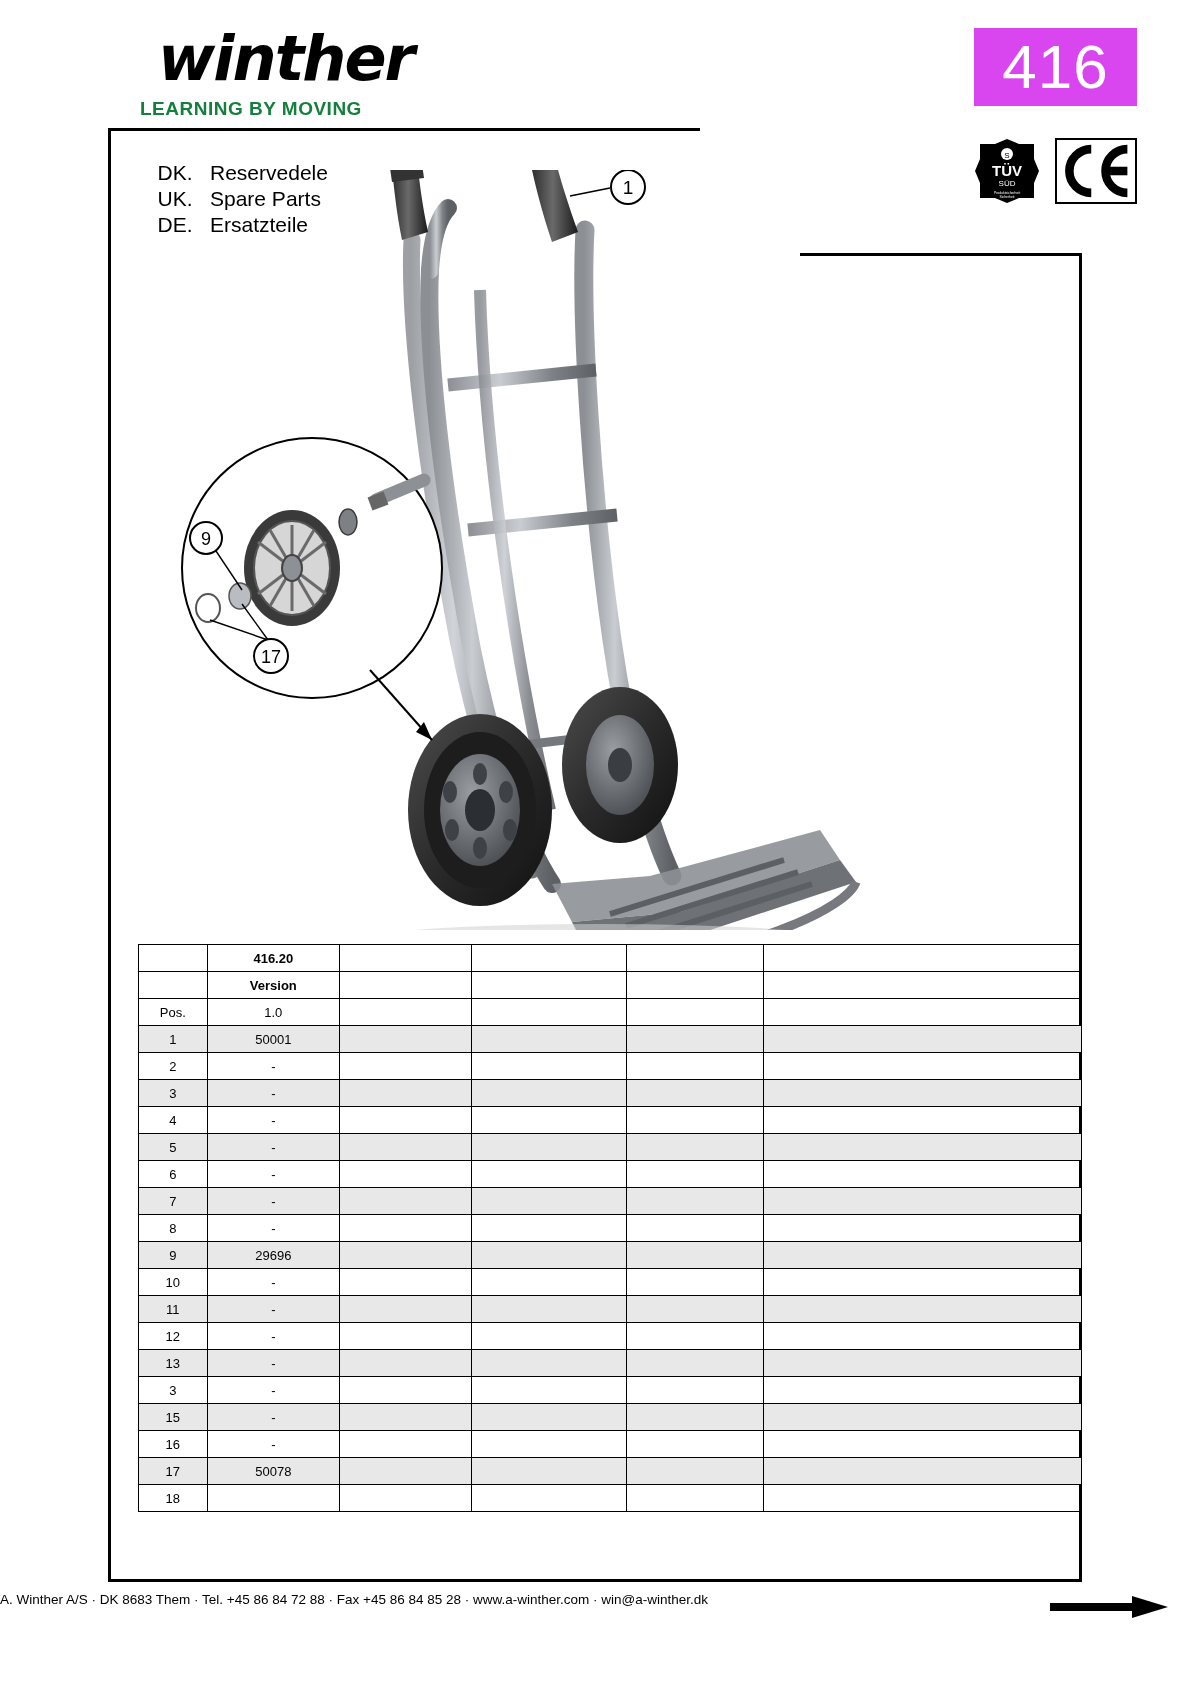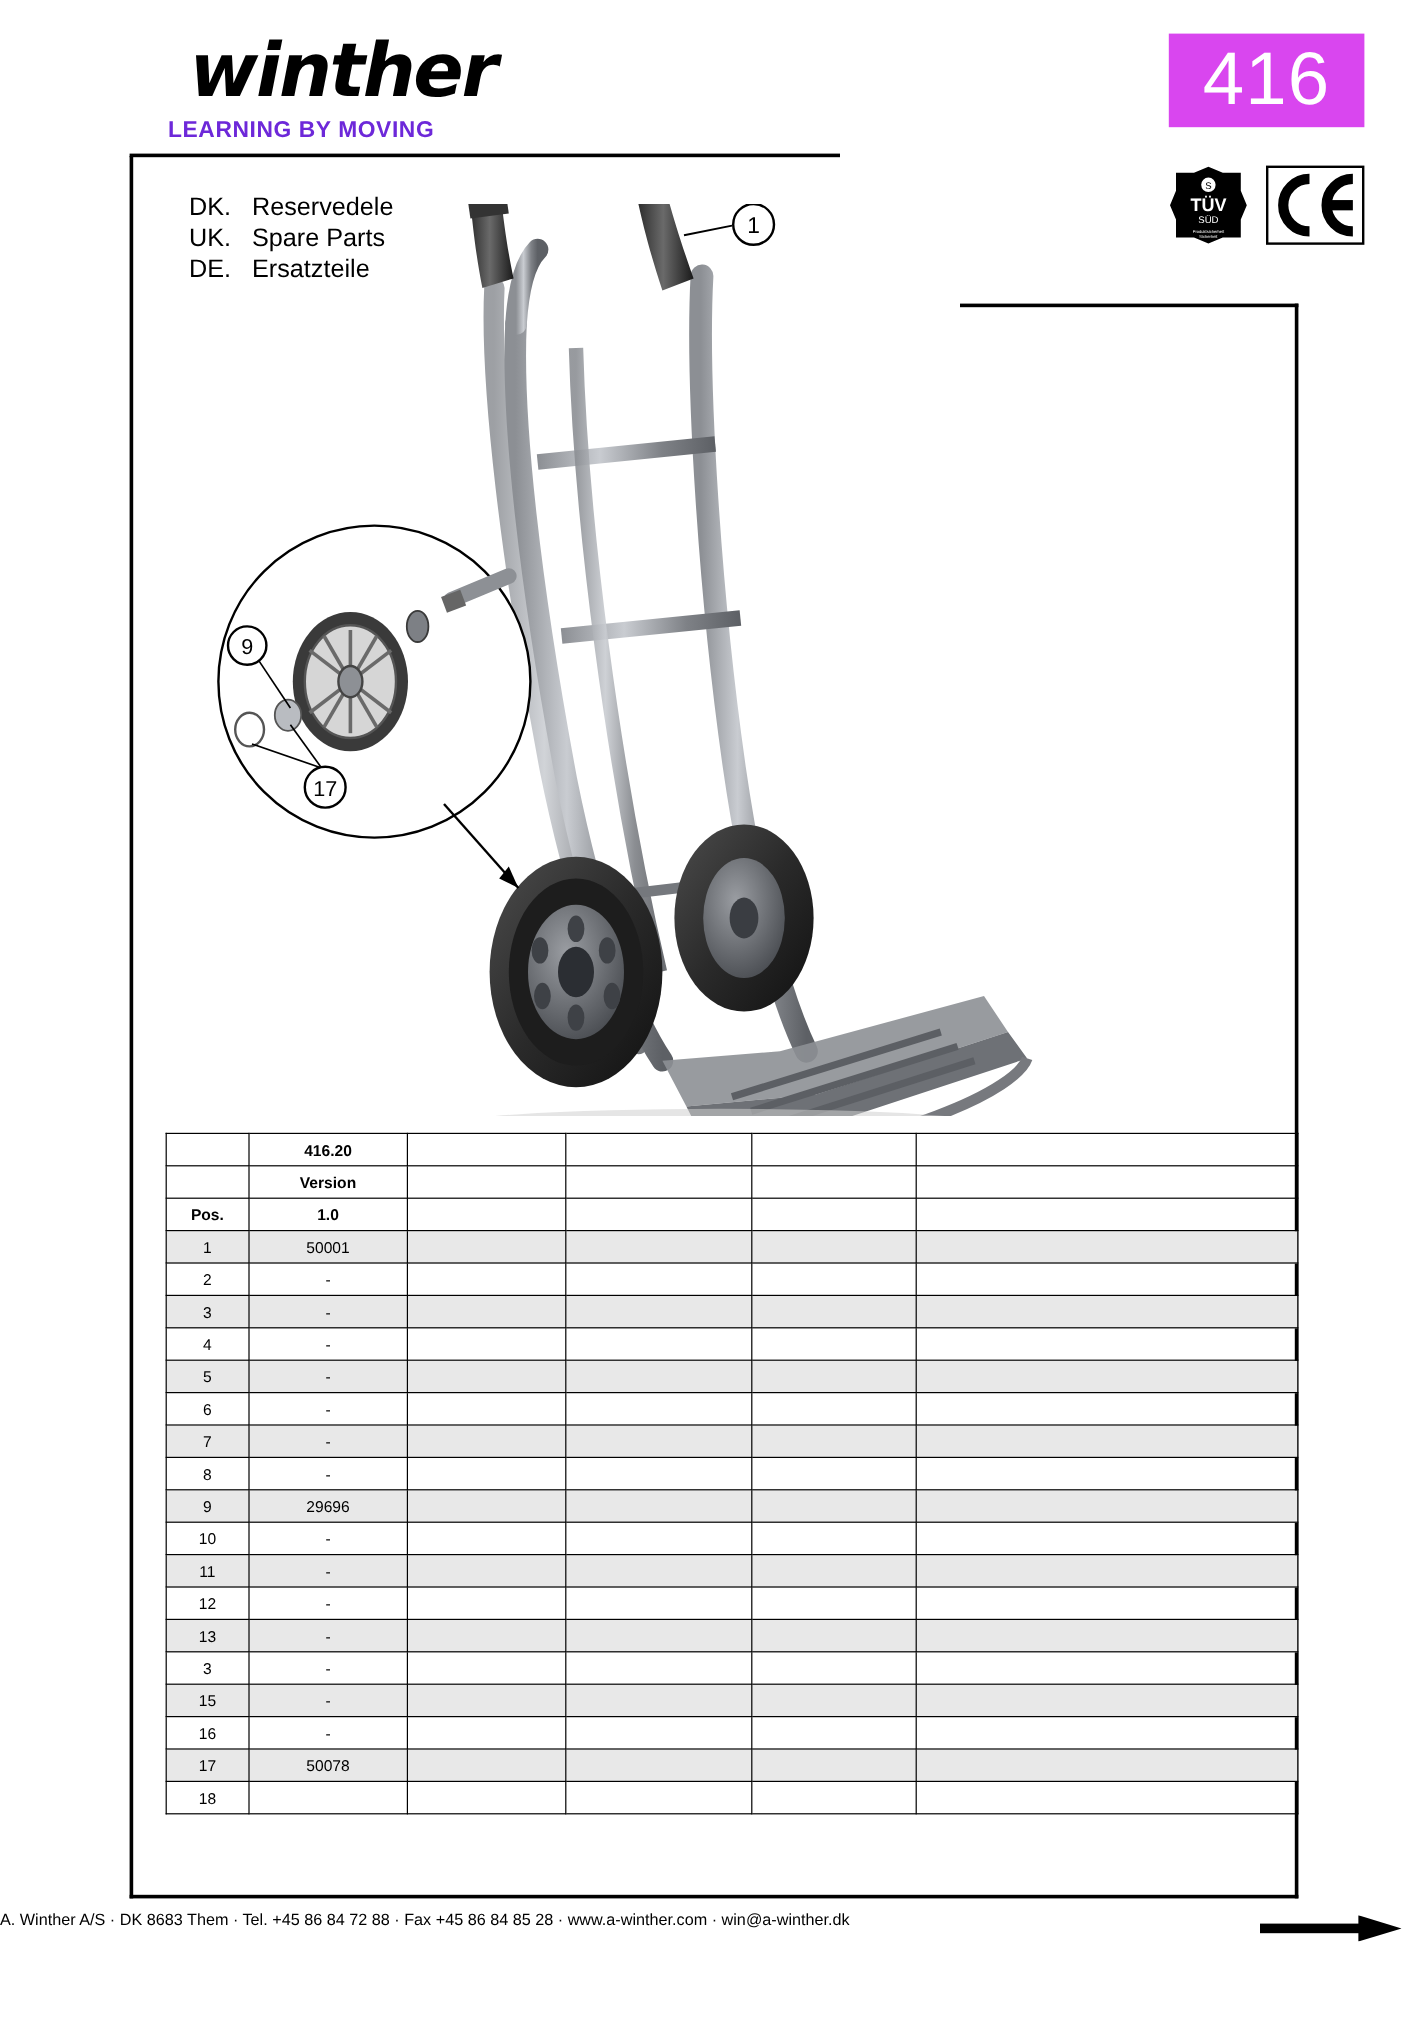--- a/index.html
+++ b/index.html
@@ -37,21 +37,21 @@
     letter-spacing: -2px;
     line-height: 62px;
     color: #000;
     margin-left: 18px;
   }
   .brand-tag {
     font-family: "Liberation Sans", sans-serif;
     font-weight: 700;
     font-size: 19px;
     letter-spacing: 0.5px;
-    color: #6d28d9;
+    color: #15803d;
     margin-top: 8px;
   }
   .brand-rule {
     position: absolute;
     left: 108px;
     top: 128px;
     width: 592px;
     height: 3px;
     background: #000;
   }
@@ -156,21 +156,21 @@
     padding: 0;
     text-align: center;
     font-weight: normal;
   }
   .parts-table .c0 { width: 68px; }
   .parts-table .c1 { width: 132px; margin-left: 27px; }
   .parts-table .c2 { width: 132px; }
   .parts-table .c3 { width: 155px; }
   .parts-table .c4 { width: 137px; }
   .parts-table .c5 { width: 320px; }
-  .row-head td { font-weight: 700; }
+  .row-head td { font-weight: 400; }
   .row-alt td { background: #e8e8e8; }
   .nb { border-left: none; border-right: none; }
 
   
   .footer {
     position: absolute;
     left: 0;
     top: 1592px;
     width: 1190px;
     text-align: left;

